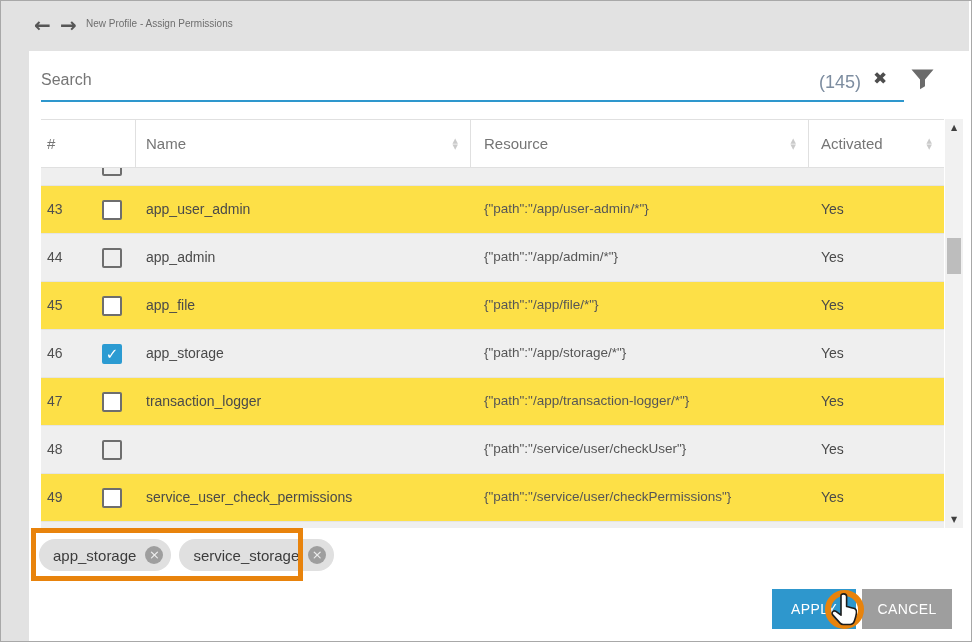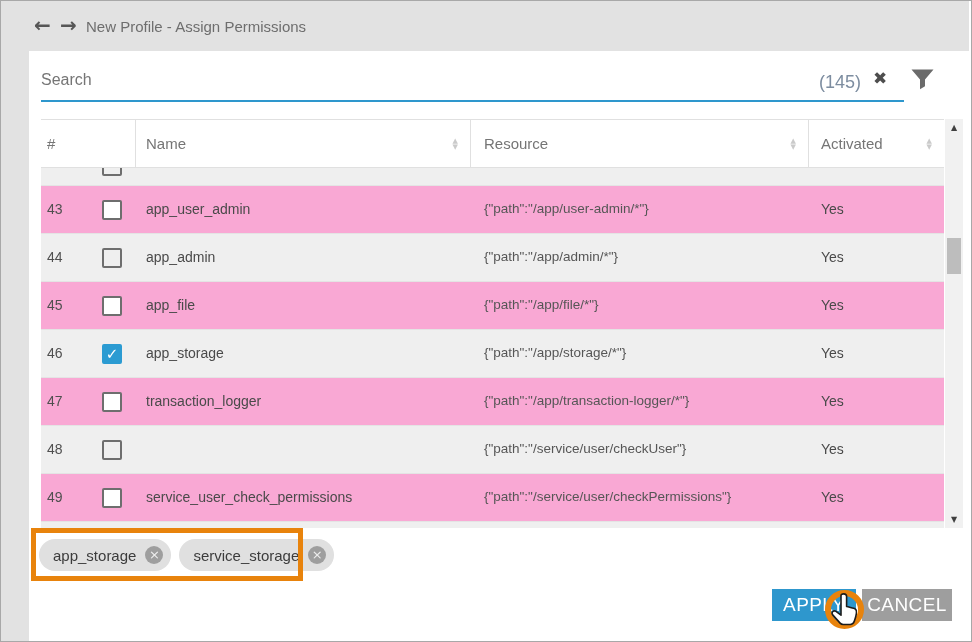--- a/index.html
+++ b/index.html
@@ -14,21 +14,21 @@
   body{font-family:"Liberation Sans","DejaVu Sans",sans-serif;background:#fff;}
   #screen{position:relative;width:972px;height:642px;background:#fff;border:1px solid #a8a8a8;overflow:hidden;}
 
   
   .topbar{position:absolute;left:0;top:0;width:968px;height:50px;background:var(--bar-bg);}
   .gutter{position:absolute;left:0;top:50px;width:28px;height:592px;background:var(--bar-bg);}
   .panel{position:absolute;left:28px;top:50px;width:940px;height:592px;background:#ffffff;}
   .nav-arrow{position:absolute;top:11px;font-family:"DejaVu Sans",sans-serif;font-size:20px;font-weight:bold;color:#565656;cursor:pointer;line-height:26px;}
   .nav-back{left:33px;}
   .nav-fwd{left:59px;}
-  .win-title{position:absolute;left:85px;top:17px;font-size:15px;color:#6e6e6e;}
+  .win-title{position:absolute;left:85px;top:17px;font-size:10px;color:#6e6e6e;}
 
   
   .search-input{position:absolute;left:40px;top:58px;width:863px;height:43px;border:none;outline:none;border-bottom:2px solid var(--accent);font-size:16px;color:#b91c1c;background:transparent;font-family:inherit;}
   .search-input::placeholder{color:#757575;opacity:1;}
   .search-count{position:absolute;left:818px;top:71px;font-size:18px;color:#7d8da0;}
   .clear-icon{position:absolute;left:872px;top:67px;font-family:"DejaVu Sans",sans-serif;font-size:17px;font-weight:bold;color:#4e4e4e;cursor:pointer;}
   .filter-icon{position:absolute;left:910px;top:68px;cursor:pointer;}
 
   
   .thead{position:absolute;left:40px;top:118px;width:903px;height:49px;border-top:1px solid #e0e0e0;border-bottom:1px solid #e0e0e0;display:flex;background:#fff;}
@@ -41,21 +41,21 @@
   .sort{position:absolute;right:12px;top:50%;transform:translateY(-50%);display:flex;flex-direction:column;align-items:center;color:#cacaca;cursor:pointer;}
   .sort i{font-style:normal;font-size:7px;line-height:6px;font-family:"DejaVu Sans",sans-serif;}
 
   
   .partial-top{position:absolute;left:40px;top:167px;width:903px;height:18px;background:var(--zebra);border-bottom:1px solid #e4e4e4;overflow:hidden;}
   .partial-top .cb-frag{position:absolute;left:61px;top:-10px;width:20px;height:18px;border:2px solid #6e6e6e;border-radius:2px;background:#efefef;}
   .partial-bottom{position:absolute;left:40px;top:521px;width:903px;height:6px;background:var(--zebra);}
 
   
   .rows{position:absolute;left:40px;top:185px;width:903px;}
-  .trow{position:relative;height:48px;border-bottom:1px solid #e4e4e4;background:#f9a8d4;}
+  .trow{position:relative;height:48px;border-bottom:1px solid #e4e4e4;background:#fde047;}
   .trow.alt{background:var(--zebra);}
   .c-num{position:absolute;left:6px;top:15px;font-size:14px;color:#4f4f4f;}
   .checkbox{position:absolute;left:61px;top:14px;width:20px;height:20px;border:2px solid #6e6e6e;border-radius:2px;cursor:pointer;display:flex;align-items:center;justify-content:center;background:#fff;}
   .trow.alt .checkbox{background:var(--zebra);}
   .checkbox.checked{background:var(--checkbox-checked) !important;border-color:var(--checkbox-checked);color:#fff;font-size:15px;font-weight:bold;font-family:"DejaVu Sans",sans-serif;}
   .c-name{position:absolute;left:105px;top:15px;font-size:14px;color:#4a4a4a;}
   .c-res{position:absolute;left:443px;top:15px;font-size:13.5px;color:#565656;}
   .c-act{position:absolute;left:780px;top:15px;font-size:14px;color:#4a4a4a;}
 
   
@@ -66,21 +66,21 @@
   .vs-thumb{position:absolute;left:2px;top:119px;width:14px;height:36px;background:#bdbdbd;cursor:pointer;}
 
   
   .tag-highlight{position:absolute;left:30px;top:527px;width:272px;height:53px;border:5px solid var(--annotation);z-index:20;pointer-events:none;}
   .chips{position:absolute;left:38px;top:538px;display:flex;}
   .chip{display:inline-flex;align-items:center;height:32px;border-radius:16px;background:#e0e0e0;padding:0 8px 0 14px;margin-right:8px;}
   .chip-label{font-size:15px;color:#3c3c3c;}
   .chip-remove{width:18px;height:18px;border-radius:50%;background:#9e9e9e;color:#efefef;font-size:13px;line-height:18px;text-align:center;margin-left:9px;cursor:pointer;font-family:"DejaVu Sans",sans-serif;}
 
   
-  .btn{position:absolute;top:588px;height:32px;border:none;color:#fff;font-size:19px;letter-spacing:.4px;font-family:inherit;cursor:pointer;}
+  .btn{position:absolute;top:588px;height:40px;border:none;color:#fff;font-size:14px;letter-spacing:.4px;font-family:inherit;cursor:pointer;}
   .btn-apply{left:771px;width:84px;background:var(--accent);}
   .btn-cancel{left:861px;width:90px;background:var(--cancel-bg);}
 
   
   .click-ring{position:absolute;left:824px;top:589px;width:39px;height:39px;border:6px solid var(--annotation);border-radius:50%;z-index:30;pointer-events:none;}
   .cursor-hand{position:absolute;left:830px;top:592px;z-index:31;pointer-events:none;}
 </style>
 </head>
 <body>
 

